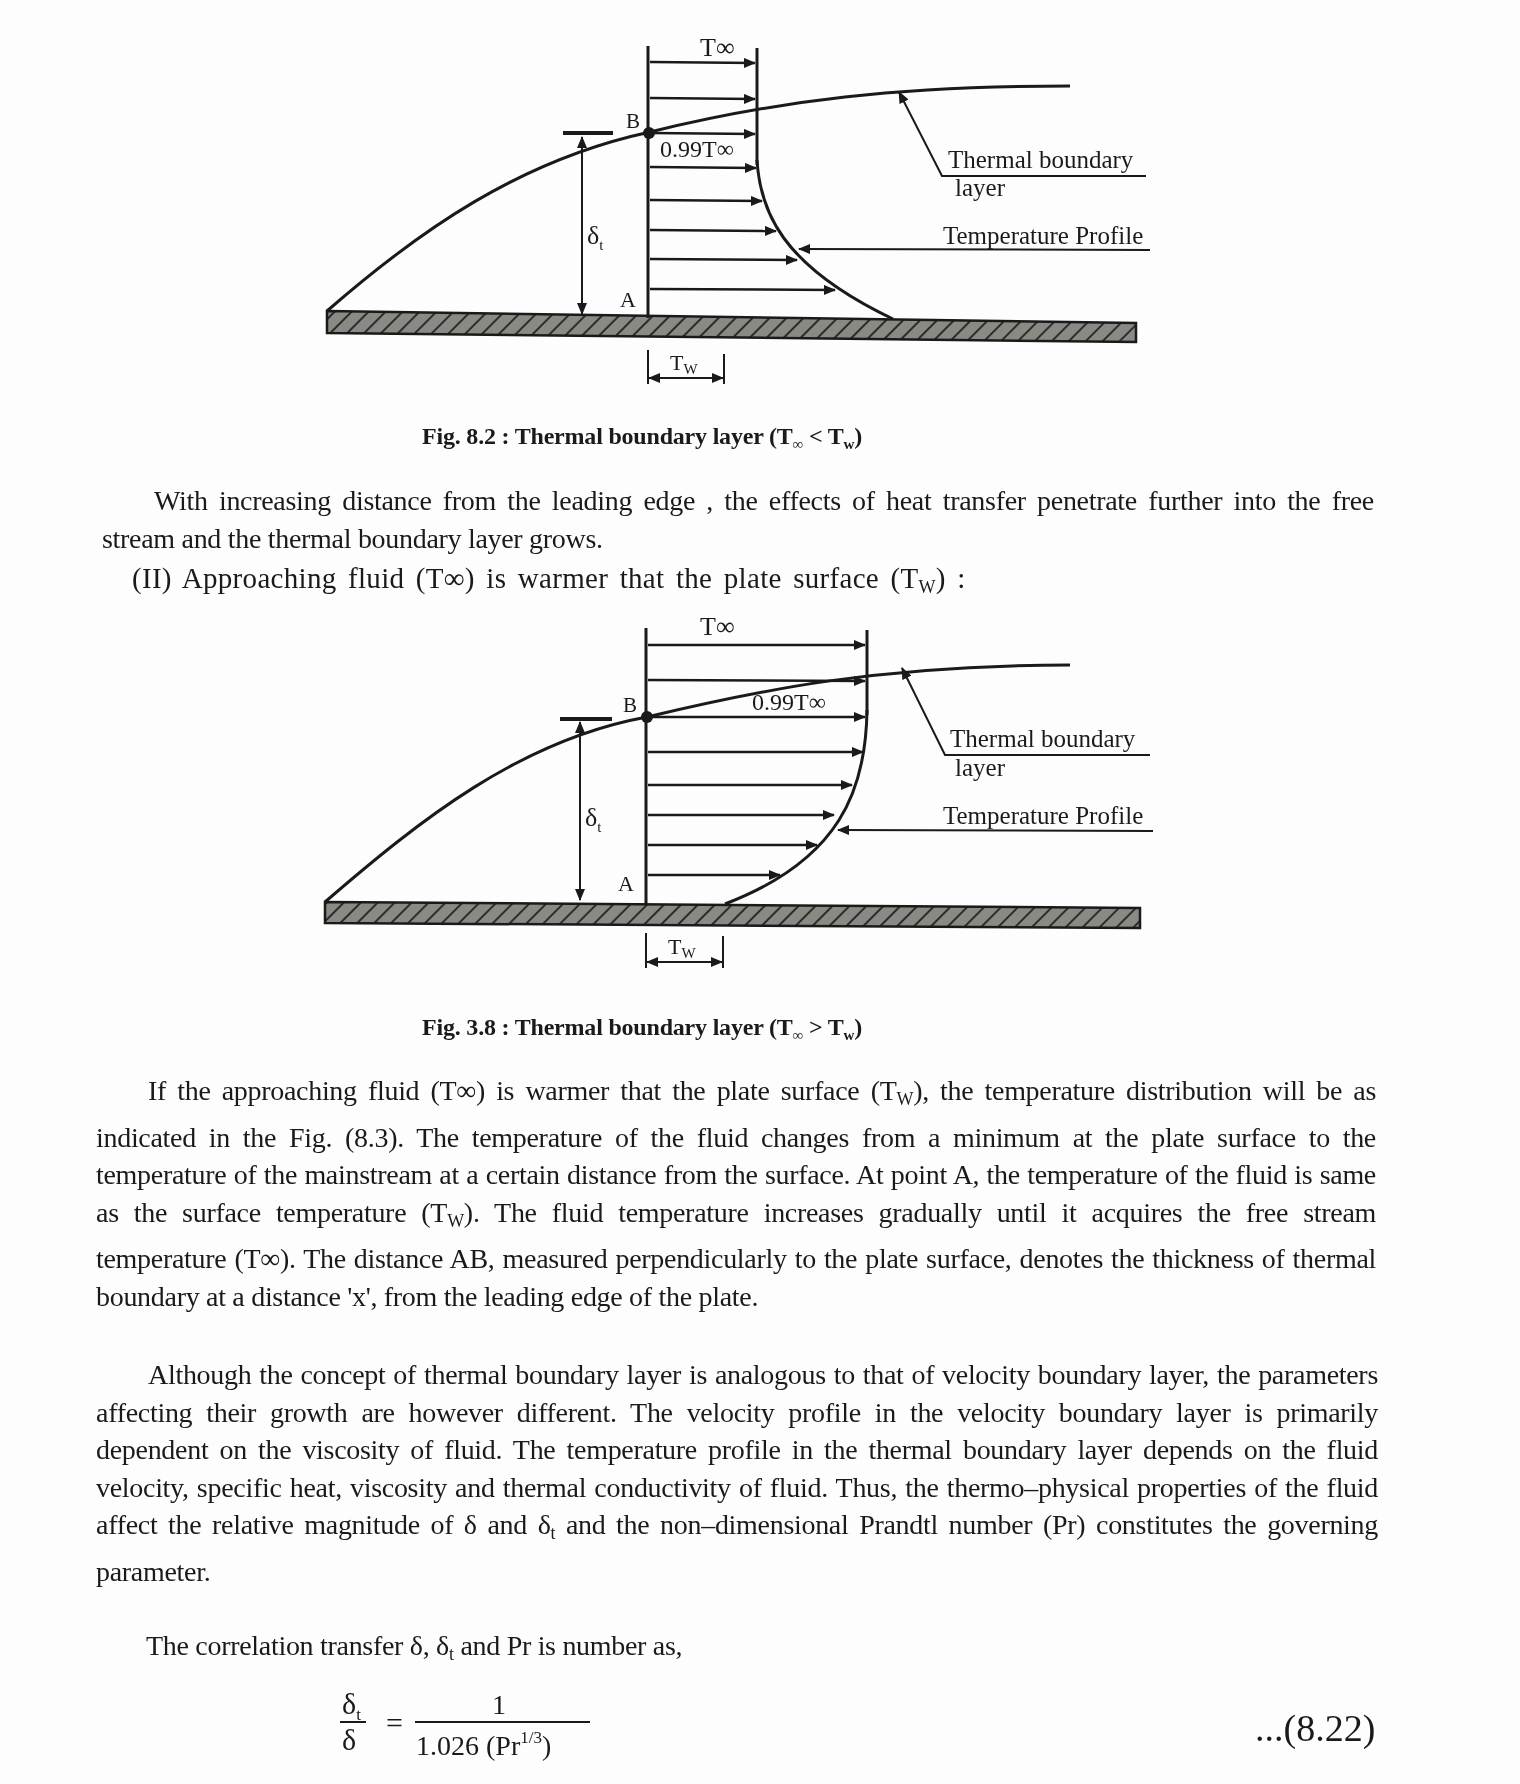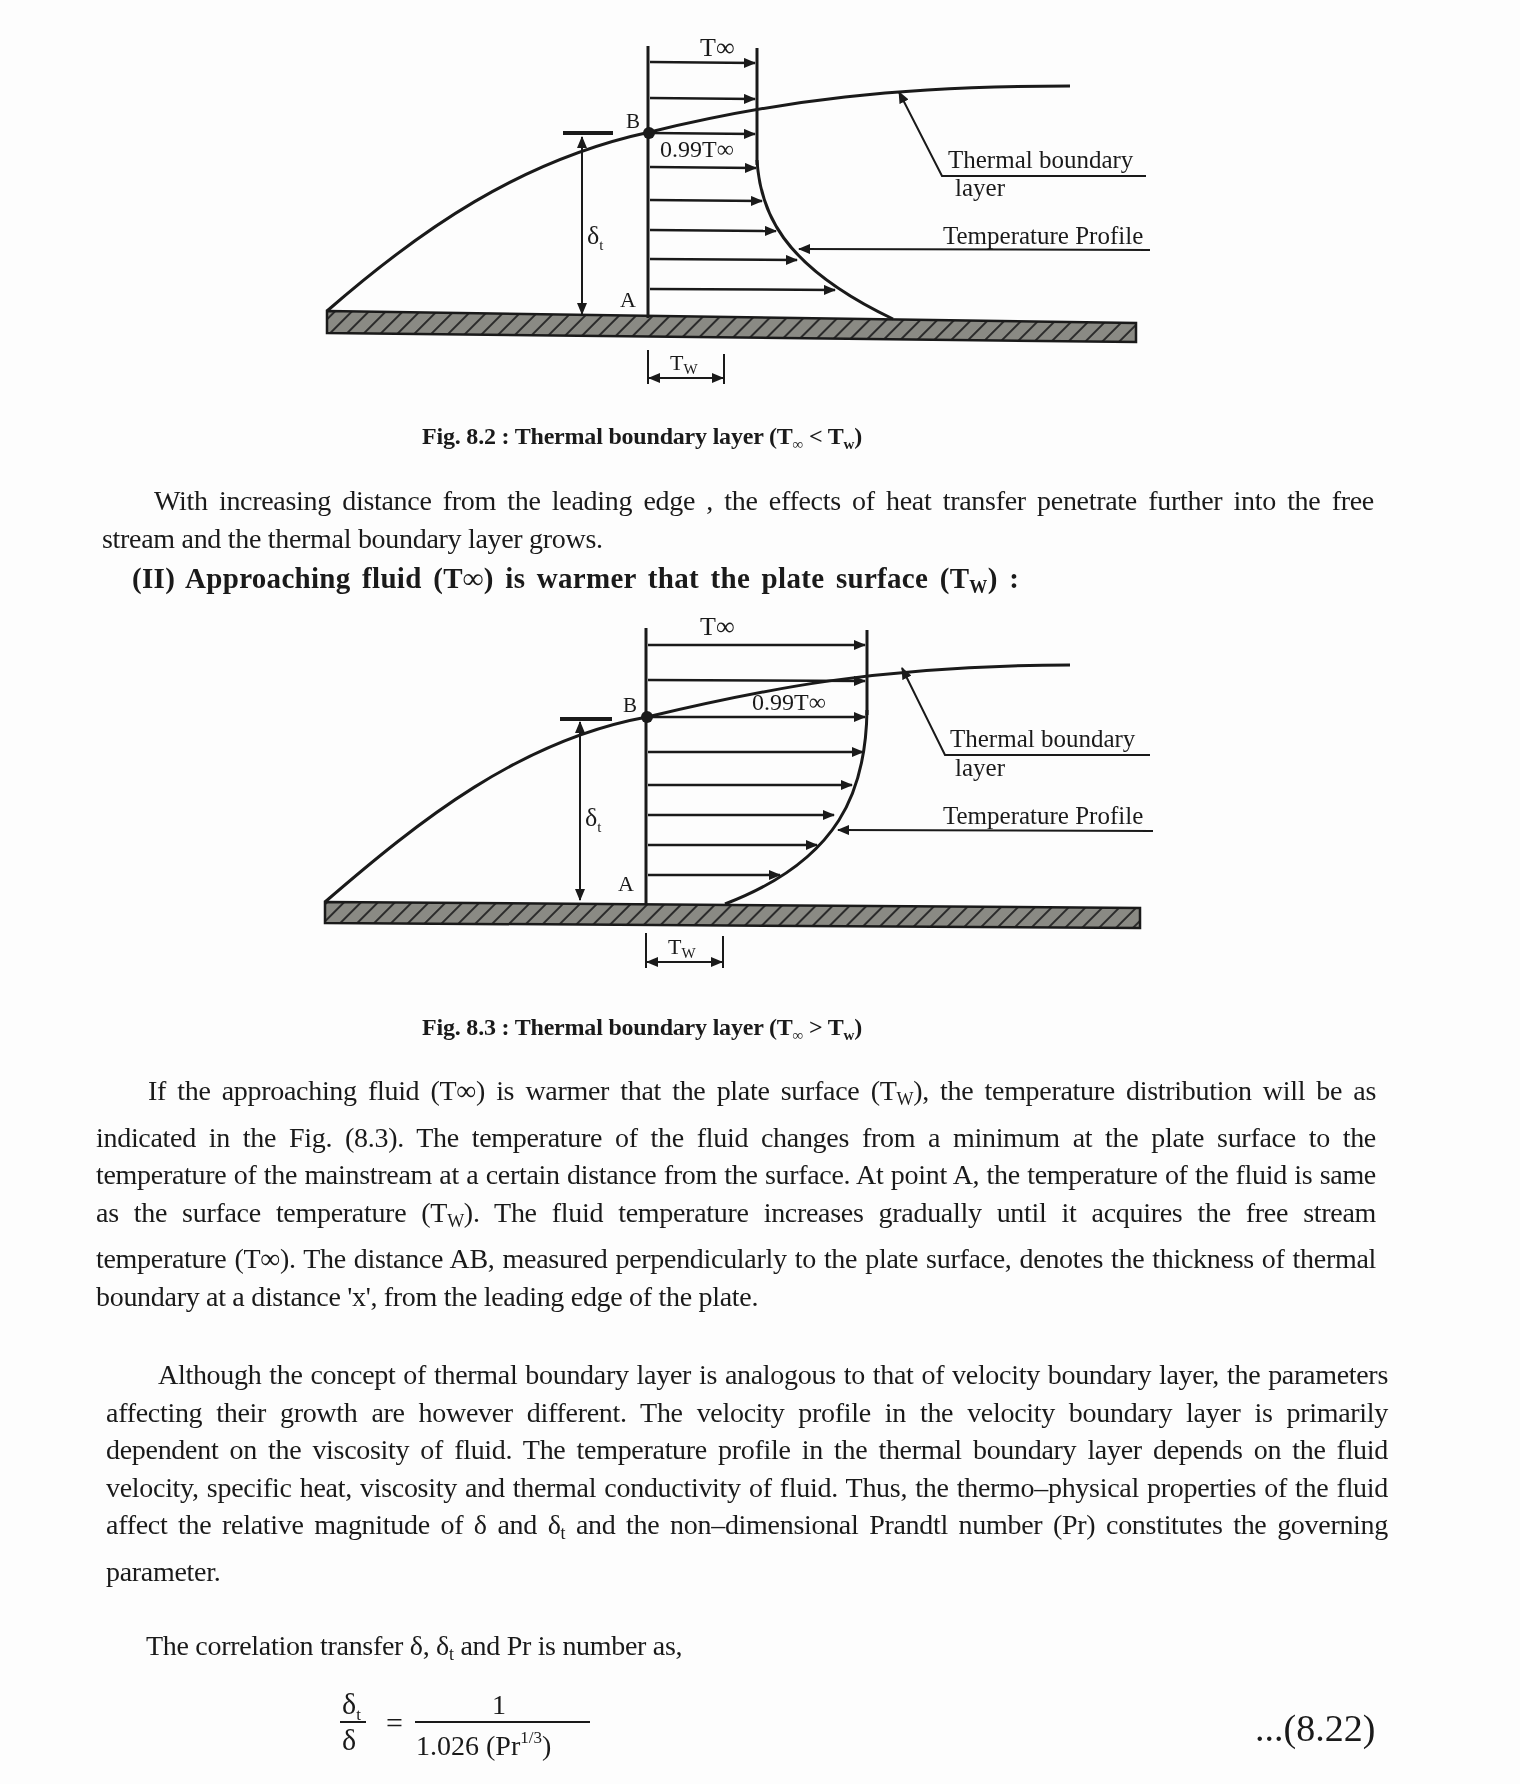--- a/index.html
+++ b/index.html
@@ -14,21 +14,21 @@
     position: absolute; left: 0; width: 1284px; text-align: center;
     font-weight: bold; font-size: 24px; letter-spacing: -0.2px;
   }
   .caption .sub { font-size: 15px; vertical-align: -5px; }
   .para {
     position: absolute; font-size: 28px; line-height: 37.5px;
     text-align: justify; text-align-last: left; letter-spacing: -0.3px;
   }
   .para .indent { display: inline-block; width: 52px; }
   .heading {
-    position: absolute; left: 132px; top: 562px; font-size: 29px; font-weight: bold;
+    position: absolute; left: 132px; top: 562px; font-size: 29px; font-weight: normal;
     letter-spacing: 0.3px; word-spacing: 4px;
   }
   .sub-small { font-size: 18px; vertical-align: -5px; }
   .equation { position: absolute; left: 320px; top: 1680px; width: 440px; height: 100px; }
   .eq-num { position: absolute; left: 1255px; top: 1706px; font-size: 38px; }
 </style>
 </head>
 <body>
 
 <div class="fig" style="top:0;">
@@ -145,28 +145,28 @@
     <text x="752" y="110" font-size="24">0.99T∞</text>
     <text x="585" y="226" font-size="26"><tspan>δ</tspan><tspan font-size="15" dy="6">t</tspan></text>
     <text x="618" y="291" font-size="22">A</text>
     <text x="668" y="354" font-size="22"><tspan>T</tspan><tspan font-size="15" dy="4">W</tspan></text>
     <text x="950" y="147" font-size="25">Thermal boundary</text>
     <text x="955" y="176" font-size="25">layer</text>
     <text x="943" y="224" font-size="25">Temperature Profile</text>
   </svg>
 </div>
 <div class="caption" style="top:1014px;">
-  <span>Fig. 8.3 : Thermal  boundary layer (T</span><span class="sub">∞</span><span> &gt; T</span><span class="sub">w</span><span>)</span>
+  <span>Fig. 3.8 : Thermal  boundary layer (T</span><span class="sub">∞</span><span> &gt; T</span><span class="sub">w</span><span>)</span>
 </div>
 
 <div class="para" style="left:96px; top:1072px; width:1280px;">
   <span class="indent"></span><span>If the approaching fluid (T∞) is warmer that the plate surface (T</span><span class="sub-small">W</span><span>), the temperature distribution will be as indicated in the Fig. (8.3). The temperature of the fluid changes from a minimum at the plate surface to the temperature of the mainstream at a certain distance from the surface.  At point A, the temperature of the fluid is same as the surface temperature (T</span><span class="sub-small">W</span><span>). The fluid temperature increases gradually until it acquires the free stream temperature (T∞). The distance AB, measured perpendicularly to the plate surface, denotes the thickness of thermal boundary at a distance 'x', from the leading edge of the plate.</span>
 </div>
 
-<div class="para" style="left:106px; top:1356px; width:1282px;">
+<div class="para" style="left:96px; top:1356px; width:1282px;">
   <span class="indent"></span><span>Although the concept of thermal boundary layer is analogous to that of velocity boundary layer, the parameters affecting their growth are however different. The velocity profile in the velocity boundary layer is primarily dependent on the viscosity of fluid. The temperature profile  in the thermal boundary layer depends on the fluid velocity, specific heat, viscosity and thermal conductivity of fluid. Thus, the thermo–physical properties of the fluid affect the relative magnitude of  δ and δ</span><span class="sub-small">t</span><span>  and the  non–dimensional Prandtl number (Pr) constitutes the governing parameter.</span>
 </div>
 
 <div class="para" style="left:94px; top:1627px; width:1282px;">
   <span class="indent"></span><span>The correlation transfer  δ, δ</span><span class="sub-small">t</span><span> and Pr  is number as,</span>
 </div>
 
 <div class="equation">
   <svg width="440" height="100" viewBox="0 0 440 100">
     <g font-family="Liberation Serif, DejaVu Serif, serif" fill="#1a1a1a">

